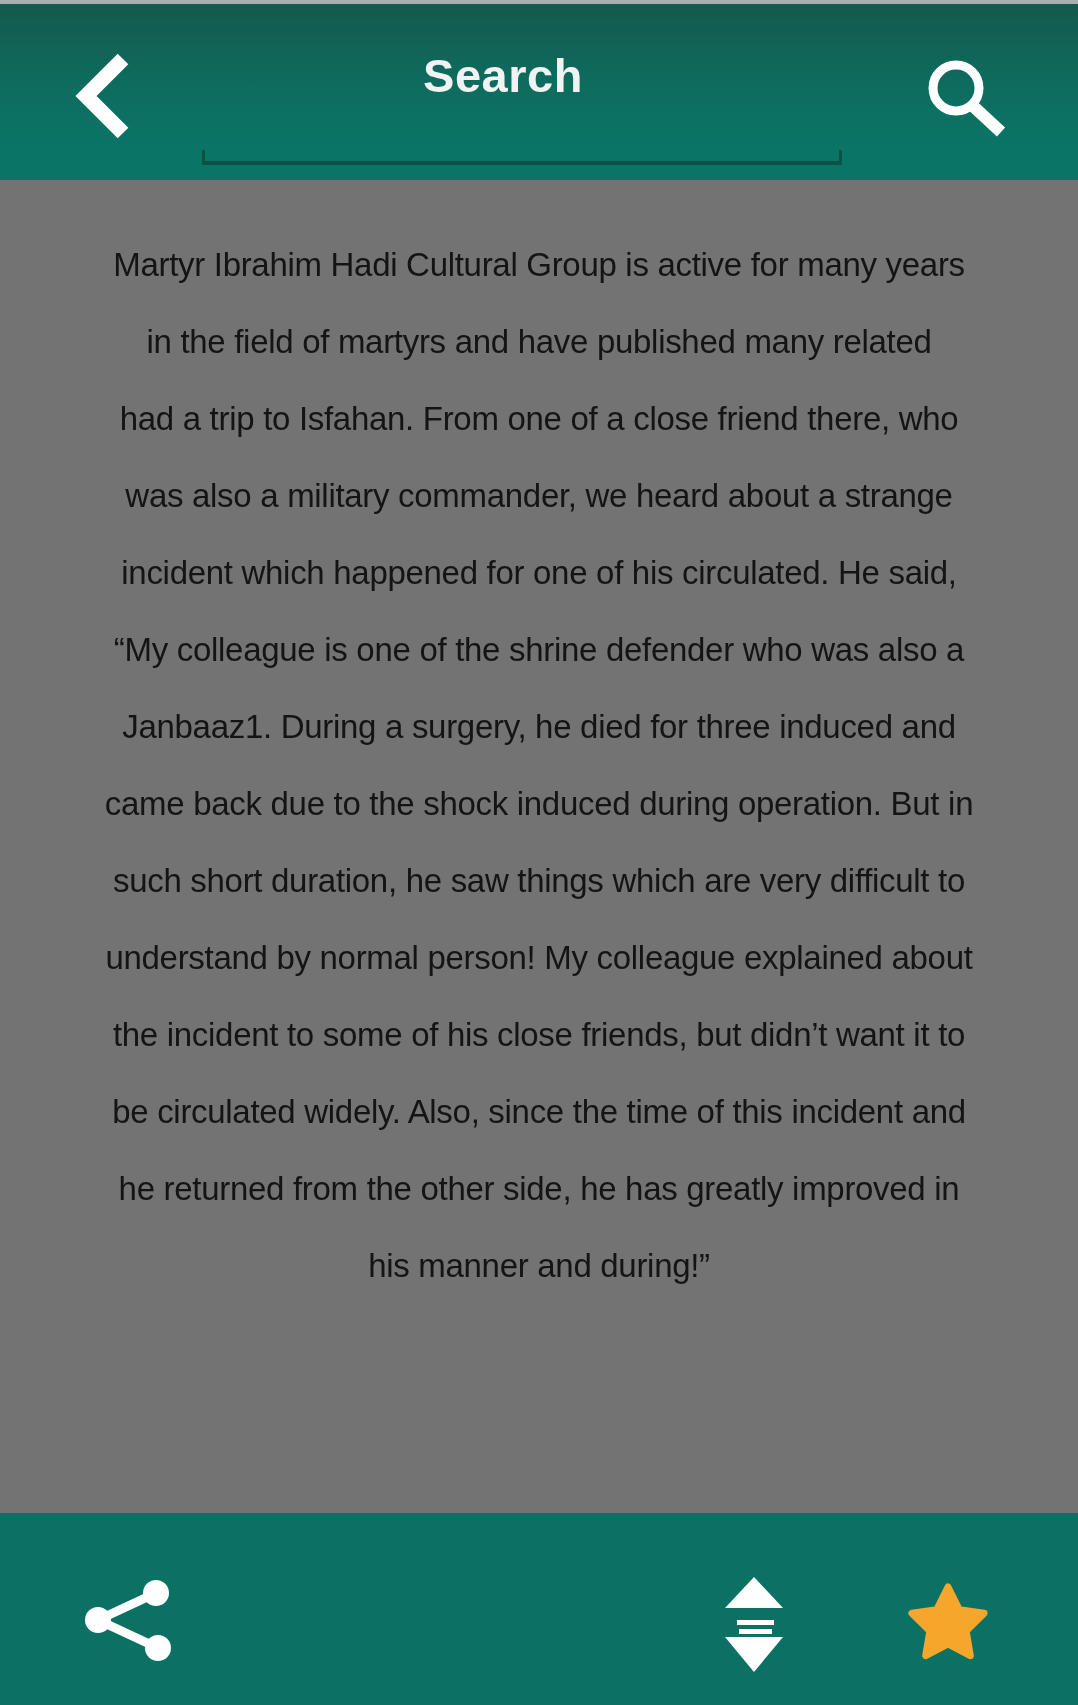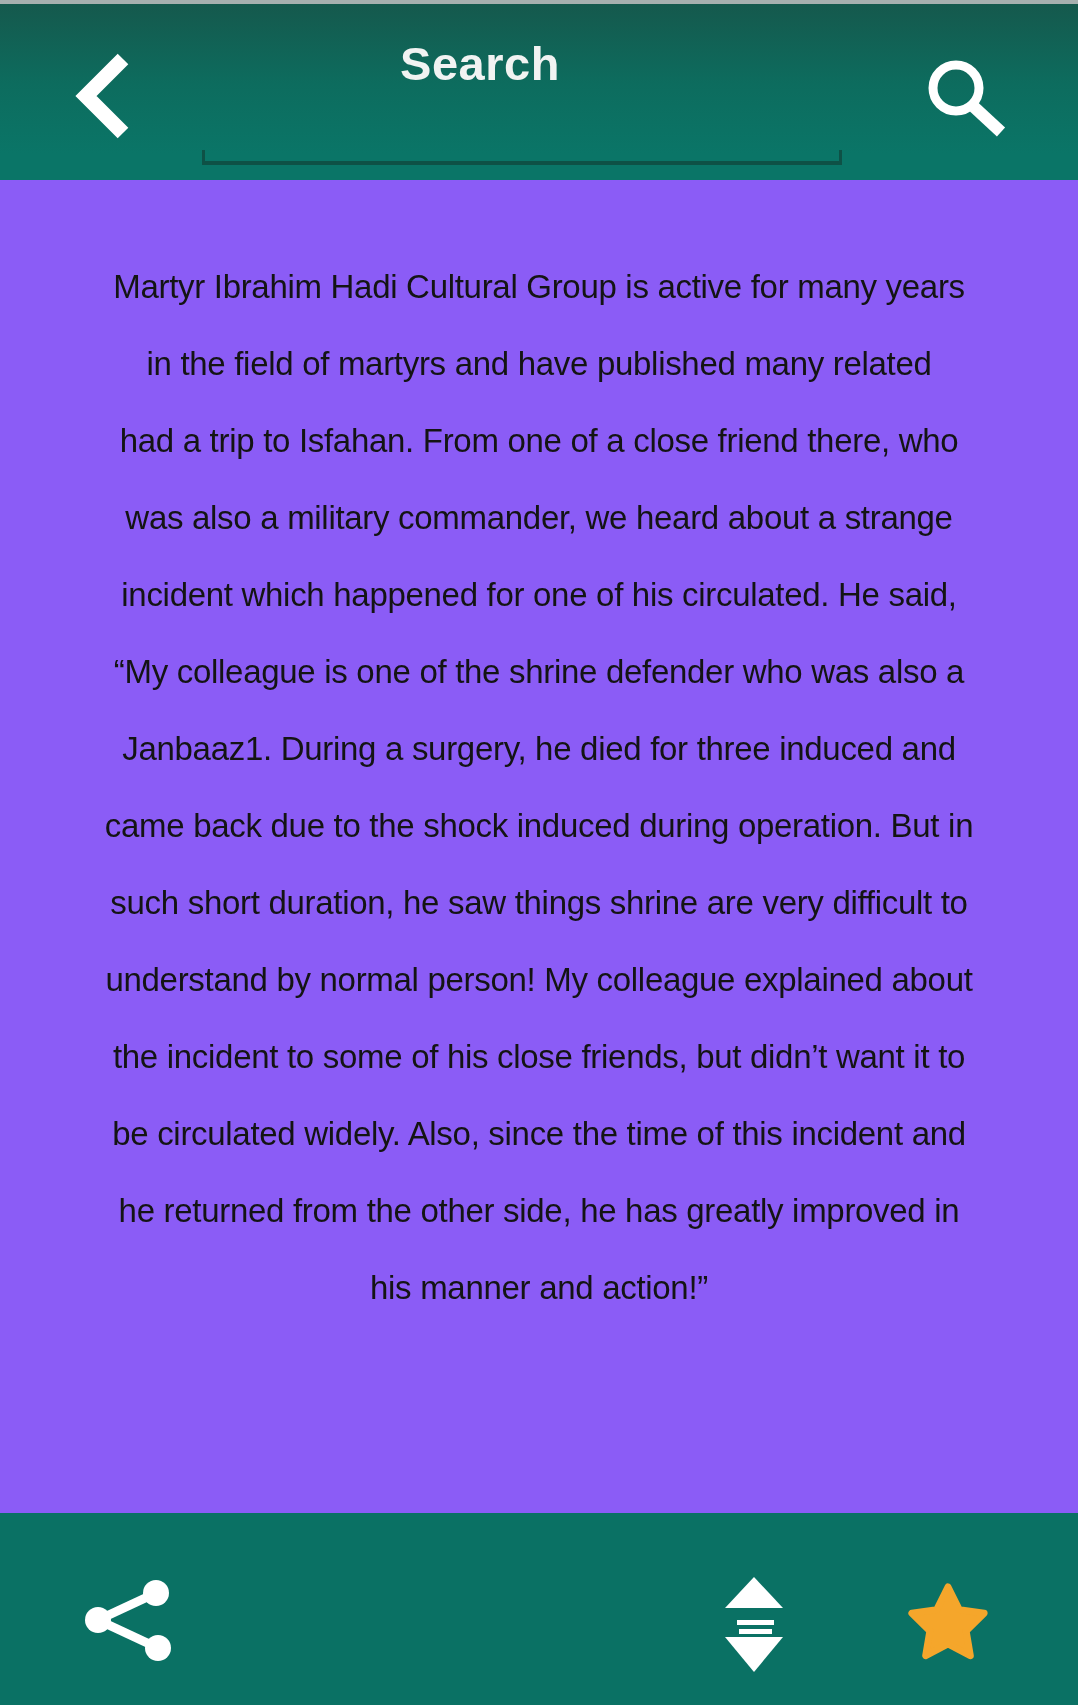--- a/index.html
+++ b/index.html
@@ -10,33 +10,33 @@
   }
   
   .status-strip{position:absolute;top:0;left:0;width:1078px;height:4px;background:#a7b0af;}
   
   .appbar{
     position:absolute;top:4px;left:0;width:1078px;height:176px;
     background:linear-gradient(180deg,#15594d 0%,#0d6c5e 45%,#0a7567 85%,#0a7567 100%);
   }
   .appbar button{background:transparent;border:none;padding:0;margin:0;cursor:pointer;position:absolute;}
   .page-title{
-    position:absolute;top:32px;left:0;width:960px;margin:0;
-    text-align:center;font-size:47px;font-weight:bold;color:#f1f3f2;letter-spacing:.5px;
+    position:absolute;top:32px;left:0;width:960px;margin:12px;
+    text-align:center;font-size:47px;font-weight:bold;color:#f1f3f2;letter-spacing:.5px;padding-left:11px;
   }
   .back-btn{left:64px;top:40px;width:80px;height:104px;}
   .search-btn{left:916px;top:44px;width:100px;height:100px;}
   .search-underline{
     position:absolute;left:202px;top:146px;width:634px;height:11px;
     border-left:3px solid #0e5146;border-right:3px solid #0e5146;border-bottom:4px solid #0e5146;
   }
   
   .article{
     position:absolute;top:180px;left:0;width:1078px;height:1477px;
-    background:#8b5cf6;padding-top:68px;box-sizing:border-box;
+    background:#737373;padding-top:46px;box-sizing:border-box;
   }
   .article .line{
     width:1078px;height:77px;line-height:77px;text-align:center;
     font-size:33px;letter-spacing:-0.3px;color:#141414;white-space:nowrap;
   }
   
   .toolbar{
     position:absolute;top:1513px;left:0;width:1078px;height:192px;background:#0a7164;
   }
   .toolbar button{background:transparent;border:none;padding:0;margin:0;cursor:pointer;position:absolute;}
@@ -73,26 +73,26 @@
 
   <main class="article">
     <div class="line">Martyr Ibrahim Hadi Cultural Group is active for many years</div>
     <div class="line">in the field of martyrs and have published many related</div>
     <div class="line">had a trip to Isfahan. From one of a close friend there, who</div>
     <div class="line">was also a military commander, we heard about a strange</div>
     <div class="line">incident which happened for one of his circulated. He said,</div>
     <div class="line">“My colleague is one of the shrine defender who was also a</div>
     <div class="line">Janbaaz1. During a surgery, he died for three induced and</div>
     <div class="line">came back due to the shock induced during operation. But in</div>
-    <div class="line">such short duration, he saw things shrine are very difficult to</div>
+    <div class="line">such short duration, he saw things which are very difficult to</div>
     <div class="line">understand by normal person! My colleague explained about</div>
     <div class="line">the incident to some of his close friends, but didn’t want it to</div>
     <div class="line">be circulated widely. Also, since the time of this incident and</div>
     <div class="line">he returned from the other side, he has greatly improved in</div>
-    <div class="line">his manner and action!”</div>
+    <div class="line">his manner and during!”</div>
   </main>
 
   <footer class="toolbar">
 
     <button class="share-btn" aria-label="Share">
       <svg width="96" height="96" viewBox="0 0 96 96">
         <line x1="18" y1="45" x2="76" y2="18" stroke="#ffffff" stroke-width="9"></line>
         <line x1="18" y1="45" x2="78" y2="73" stroke="#ffffff" stroke-width="9"></line>
         <circle cx="18" cy="45" r="13" fill="#ffffff"></circle>
         <circle cx="76" cy="18" r="13" fill="#ffffff"></circle>

